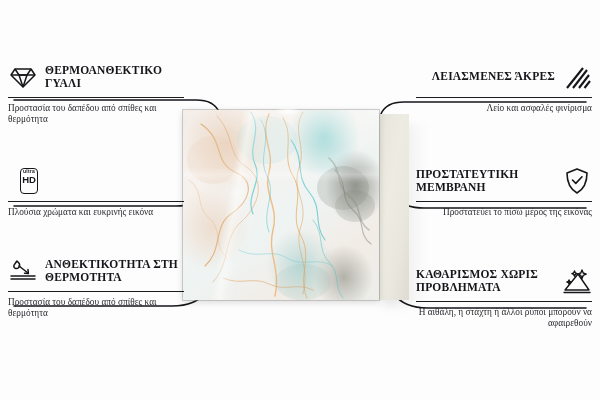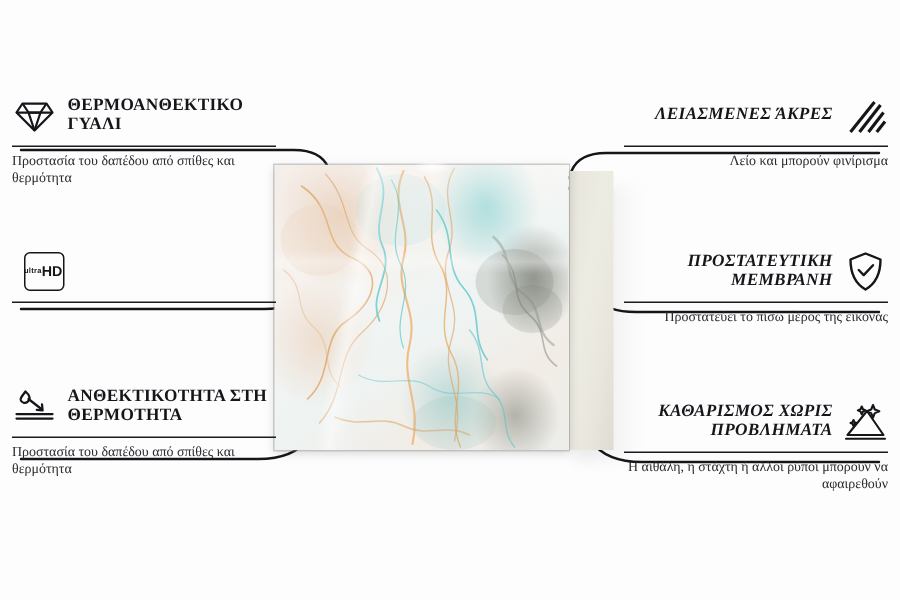--- a/index.html
+++ b/index.html
@@ -64,34 +64,34 @@
   .feat-head{display:flex;align-items:center;gap:7px;}
   .feature.right .feat-head{flex-direction:row-reverse;}
   .feat-icon{width:30px;height:30px;flex:0 0 30px;display:flex;align-items:center;justify-content:center;}
   .feat-title{
     font-family:"Liberation Serif", serif;
     font-size:11.5px;font-weight:700;color:#15151a;
     letter-spacing:.2px;line-height:13.5px;
     text-transform:uppercase;
   }
   .feature.left .feat-title{text-align:left;}
-  .feature.right .feat-title{text-align:right;font-style:italic;}
+  .feature.right .feat-title{text-align:left;}
   .feat-rule{
     height:0;border-top:1.3px solid #1b1b1f;
     margin:5px 0 5px 0;width:100%;
   }
   .feat-desc{
     font-family:Liberation Serif, serif;
     font-size:9.3px;color:#2a2a30;line-height:11.4px;
   }
 
   
   .hd-box{
     width:25px;height:24px;border:1.6px solid #16161a;border-radius:4px;
-    display:flex;align-items:center;justify-content:flex-end;
+    display:flex;flex-direction:column;align-items:center;justify-content:flex-start;
     line-height:1;
     margin-left:12px;
   }
   .hd-ultra{font-family:"Liberation Sans", sans-serif;font-size:5px;font-weight:700;color:#16161a;letter-spacing:.2px;}
   .hd-hd{font-family:"Liberation Sans", sans-serif;font-size:9.5px;font-weight:700;color:#16161a;margin-top:.5px;}
 </style>
 </head>
 <body>
 
 <div id="stage">
@@ -177,20 +177,21 @@
   <div class="feature left" style="top:166px;">
     <div class="feat-head">
       <span class="feat-icon">
         <span class="hd-box">
           <span class="hd-ultra">ultra</span>
           <span class="hd-hd">HD</span>
         </span>
       </span>
     </div>
     <div class="feat-rule"></div>
+    <div class="feat-desc">Πλούσια χρώματα και ευκρινής εικόνα</div>
   </div>
 
   <div class="feature left" style="top:256px;">
     <div class="feat-head">
       <span class="feat-icon">
         <svg width="30" height="26" viewBox="0 0 30 26">
           <g fill="none" stroke="#16161a" stroke-width="1.5" stroke-linecap="round" stroke-linejoin="round">
             <path d="M9,3 C12,5.5 12.5,8 10.5,9.8 C8.8,11.3 6.2,10.6 5.8,8.6 C5.5,6.8 7.2,5.6 9,3 Z"></path>
             <path d="M11,8 L20,15"></path>
             <path d="M16.5,15.2 L20.4,15.6 L20,11.6"></path>
@@ -213,21 +214,21 @@
             <path d="M4,24 L20,4"></path>
             <path d="M10,24 L24,6"></path>
             <path d="M16,24 L26,11"></path>
             <path d="M21.5,24 L27,17"></path>
           </g>
         </svg>
       </span>
       <span class="feat-title">ΛΕΙΑΣΜΕΝΕΣ ΆΚΡΕΣ</span>
     </div>
     <div class="feat-rule"></div>
-    <div class="feat-desc">Λείο και μπορούν φινίρισμα</div>
+    <div class="feat-desc">Λείο και ασφαλές φινίρισμα</div>
   </div>
 
   <div class="feature right" style="top:166px;">
     <div class="feat-head">
       <span class="feat-icon">
         <svg width="26" height="28" viewBox="0 0 26 28">
           <g fill="none" stroke="#16161a" stroke-width="1.6" stroke-linecap="round" stroke-linejoin="round">
             <path d="M13,2 L23,6 C23,15 20,22 13,26 C6,22 3,15 3,6 Z"></path>
             <path d="M8.5,13 L11.8,16.4 L18,9.8"></path>
           </g>

